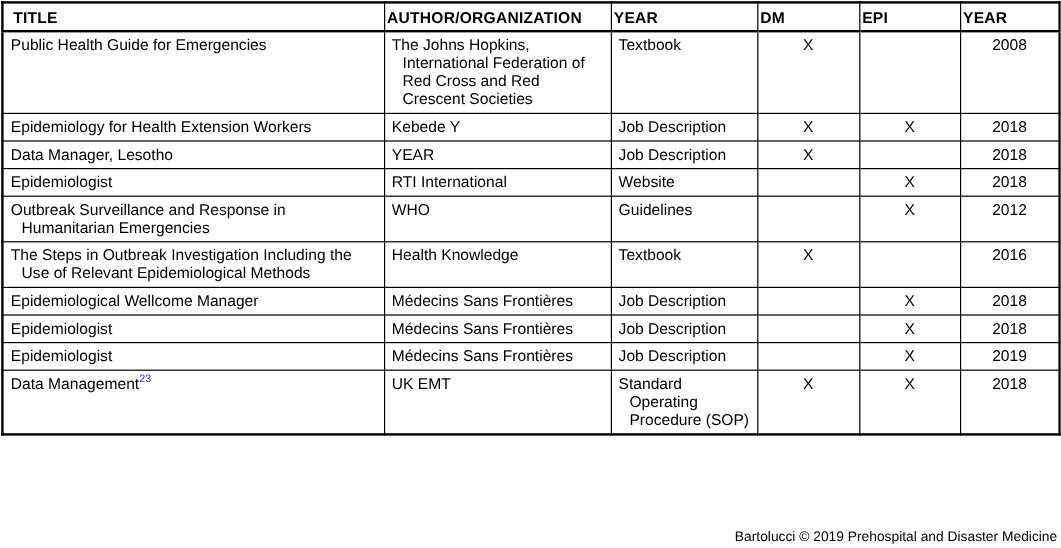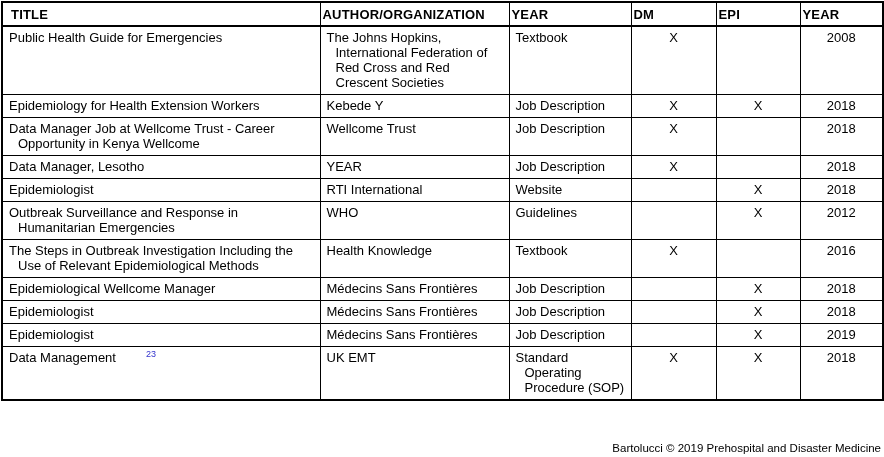--- a/index.html
+++ b/index.html
@@ -111,29 +111,20 @@
         </tr>
         <tr>
           <td>Epidemiology for Health Extension Workers</td>
           <td>Kebede Y</td>
           <td>Job Description</td>
           <td class="a-center">X</td>
           <td class="a-center">X</td>
           <td class="a-center">2018</td>
         </tr>
         <tr>
-          <td>Data Manager Job at Wellcome Trust - Career
-Opportunity in Kenya Wellcome</td>
-          <td>Wellcome Trust</td>
-          <td>Job Description</td>
-          <td class="a-center">X</td>
-          <td class="a-center"></td>
-          <td class="a-center">2018</td>
-        </tr>
-        <tr>
           <td>Data Manager, Lesotho</td>
           <td>YEAR</td>
           <td>Job Description</td>
           <td class="a-center">X</td>
           <td class="a-center"></td>
           <td class="a-center">2018</td>
         </tr>
         <tr>
           <td>Epidemiologist</td>
           <td>RTI International</td>
@@ -178,21 +169,21 @@
         </tr>
         <tr>
           <td>Epidemiologist</td>
           <td>Médecins Sans Frontières</td>
           <td>Job Description</td>
           <td class="a-center"></td>
           <td class="a-center">X</td>
           <td class="a-center">2019</td>
         </tr>
         <tr>
-          <td><span>Data Management</span><sup class="fn" style="color: rgb(51, 51, 204); margin-left: 30px;">23</sup></td>
+          <td><span>Data Management</span><sup class="fn" style="color: rgb(51, 51, 204);">23</sup></td>
           <td>UK EMT</td>
           <td>Standard
 Operating
 Procedure (SOP)</td>
           <td class="a-center">X</td>
           <td class="a-center">X</td>
           <td class="a-center">2018</td>
         </tr>
       </tbody>
   </table>

